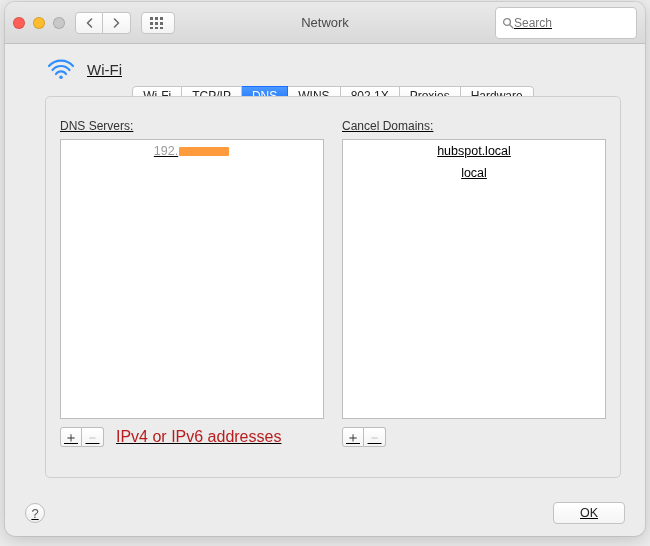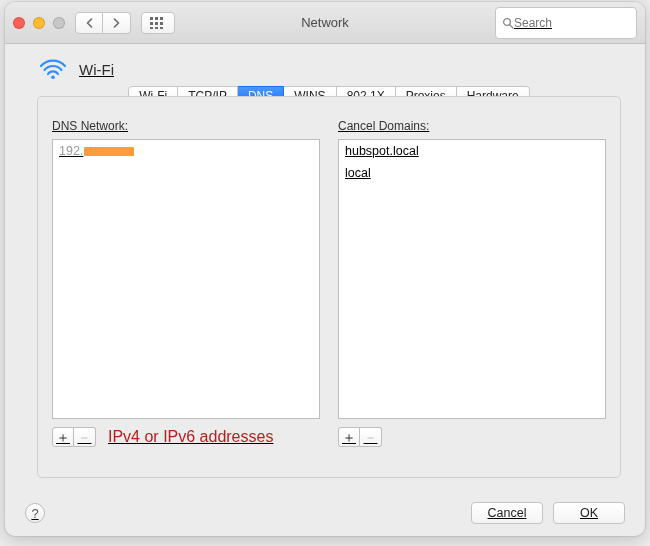--- a/index.html
+++ b/index.html
@@ -88,21 +88,21 @@
     .search-wrap input {
       border:none; outline:none;
       width:100%;
       font-size:12px;
       color:#333;
       background:transparent;
     }
     
     .content {
       flex:1;
-      padding: 14px 24px 14px 32px;
+      padding: 14px 24px 14px 40px;
       display:flex;
       flex-direction:column;
     }
     .net-header {
       display:flex;
       align-items:center;
       gap:12px;
       margin-bottom: 6px;
       margin-left: 2px;
     }
@@ -161,20 +161,21 @@
       background:#fff;
       border:1px solid #bdbdbd;
       height: 280px;
       overflow:auto;
       font-size:12.5px;
     }
     .listbox .row {
       padding: 2px 6px;
       line-height:18px;
       white-space:nowrap;
+      text-align:center;
     }
     .listbox .row.dim { color:#9a9a9a; }
     .redact {
       display:inline-block;
       background:#ff9a3d;
       height:9px;
       border-radius:1px;
       vertical-align:middle;
       margin: 0 1px;
     }
@@ -297,21 +298,21 @@
           <button class="active">DNS</button>
           <button>WINS</button>
           <button>802.1X</button>
           <button>Proxies</button>
           <button>Hardware</button>
         </div>
     </div>
 
     <div class="panel">
       <div class="col">
-        <div class="col-label">DNS Network:</div>
+        <div class="col-label">DNS Servers:</div>
         <div class="listbox" id="dns-list">
             <div class="row dim"><span>192.</span><span class="redact" style="width: 50px;"></span><span></span></div>
           </div>
         <div class="below-row">
           <div class="pm-group">
             <button>＋</button>
             <button class="disabled">－</button>
           </div>
           <div class="hint">IPv4 or IPv6 addresses</div>
         </div>
@@ -328,16 +329,15 @@
             <button class="disabled">－</button>
           </div>
         </div>
       </div>
     </div>
   </div>
 
   <div class="footer">
     <div class="help-btn">?</div>
     <div class="footer-spacer"></div>
-    <button class="std-btn">Cancel</button>
     <button class="std-btn">OK</button>
   </div>
 </div>
 
 </body></html>

